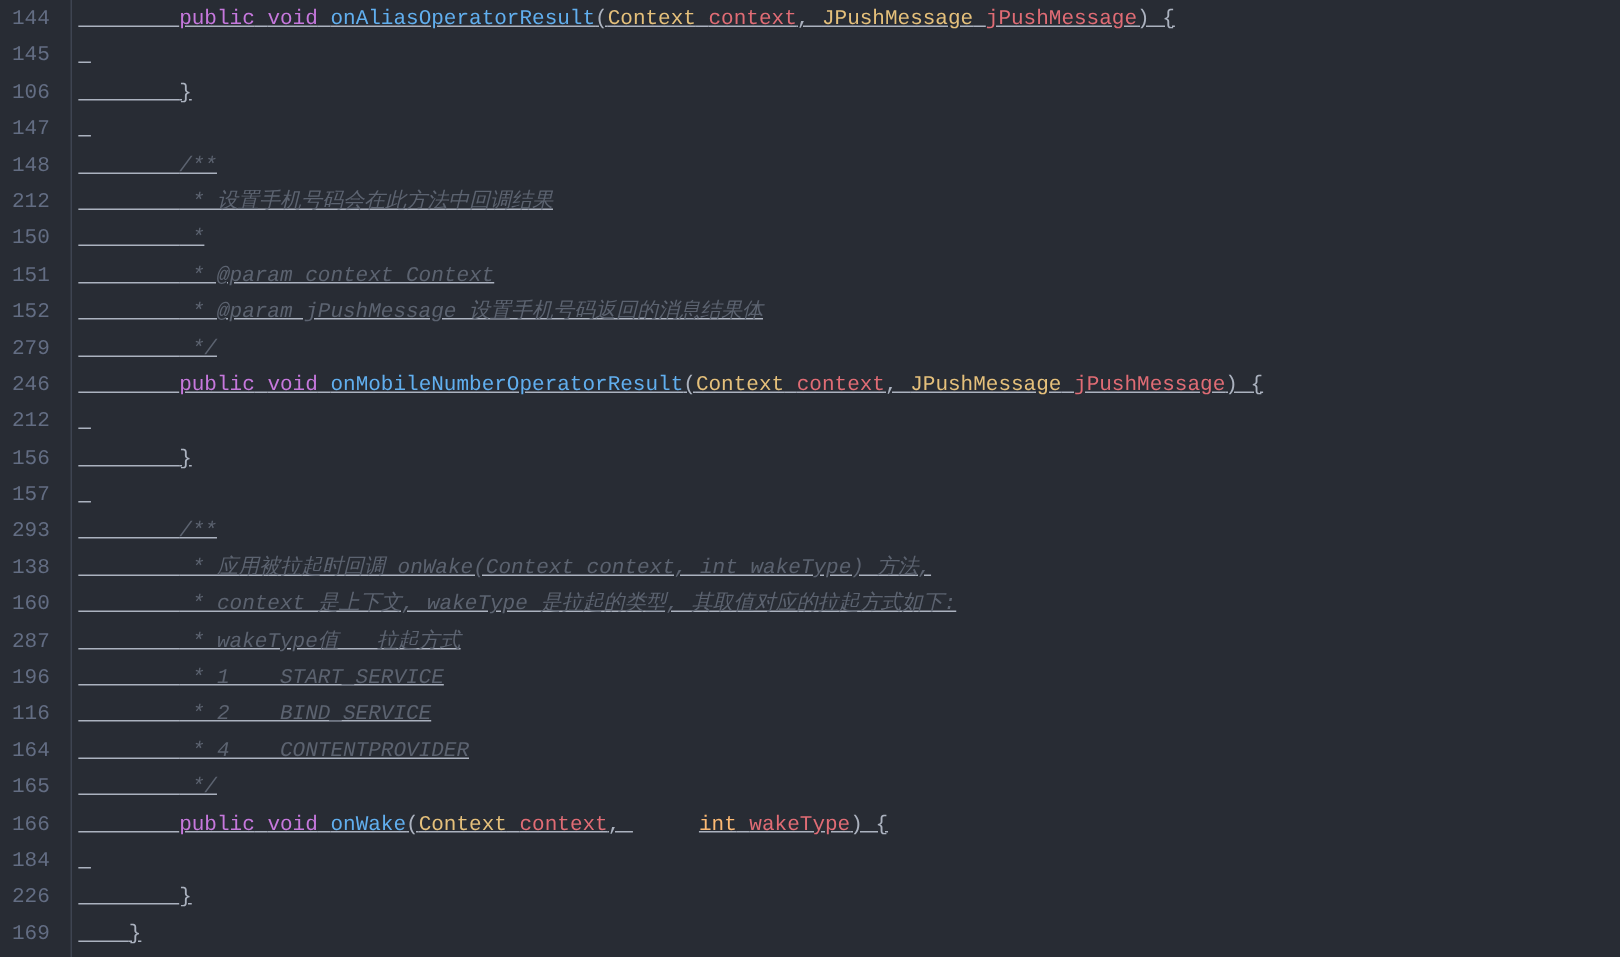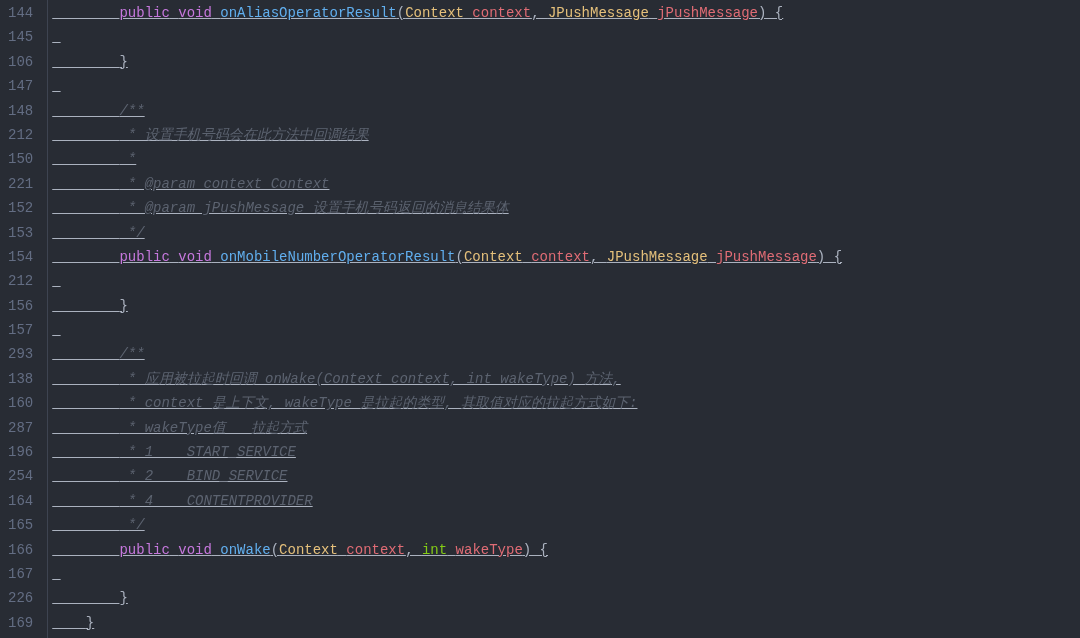--- a/index.html
+++ b/index.html
@@ -27,53 +27,53 @@
 .gutter div { height:24.4px; }
 .code {
   padding:1px 0 12px 4px;
   white-space:pre;
   flex:1;
   text-decoration:underline;
 }
 .code .line { height:24.4px; }
 .k-pub { color:#c678dd; }
 .k-void { color:#c678dd; }
-.k-int { color:#84cc16; }
+.k-int { color:#fdba74;margin-left:44px; }
 .fn { color:#61afef; }
 .type { color:#e5c07b; }
 .param { color:#e06c75; }
 .brace { color:#abb2bf; }
 .comment { color:#5c6370; font-style:italic; }
 </style>
 </head>
 <body>
 
 <div class="editor">
   <div class="gutter" id="gutter">
       <div>144</div>
       <div>145</div>
       <div>106</div>
       <div>147</div>
       <div>148</div>
       <div>212</div>
       <div>150</div>
-      <div>221</div>
+      <div>151</div>
       <div>152</div>
-      <div>153</div>
-      <div>154</div>
+      <div>279</div>
+      <div>246</div>
       <div>212</div>
       <div>156</div>
       <div>157</div>
       <div>293</div>
       <div>138</div>
       <div>160</div>
       <div>287</div>
       <div>196</div>
-      <div>254</div>
+      <div>116</div>
       <div>164</div>
       <div>165</div>
       <div>166</div>
-      <div>167</div>
+      <div>184</div>
       <div>226</div>
       <div>169</div>
     </div>
   <div class="code" id="code"><div class="line">        <span class="k-pub">public</span> <span class="k-void">void</span> <span class="fn">onAliasOperatorResult</span><span class="brace">(</span><span class="type">Context</span> <span class="param">context</span><span class="brace">, </span><span class="type">JPushMessage</span> <span class="param">jPushMessage</span><span class="brace">) {</span></div><div class="line">&nbsp;</div><div class="line">        <span class="brace">}</span></div><div class="line">&nbsp;</div><div class="line">        <span class="comment">/**</span></div><div class="line">        <span class="comment"> * 设置手机号码会在此方法中回调结果</span></div><div class="line">        <span class="comment"> *</span></div><div class="line">        <span class="comment"> * @param context Context</span></div><div class="line">        <span class="comment"> * @param jPushMessage 设置手机号码返回的消息结果体</span></div><div class="line">        <span class="comment"> */</span></div><div class="line">        <span class="k-pub">public</span> <span class="k-void">void</span> <span class="fn">onMobileNumberOperatorResult</span><span class="brace">(</span><span class="type">Context</span> <span class="param">context</span><span class="brace">, </span><span class="type">JPushMessage</span> <span class="param">jPushMessage</span><span class="brace">) {</span></div><div class="line">&nbsp;</div><div class="line">        <span class="brace">}</span></div><div class="line">&nbsp;</div><div class="line">        <span class="comment">/**</span></div><div class="line">        <span class="comment"> * 应用被拉起时回调 onWake(Context context, int wakeType) 方法,</span></div><div class="line">        <span class="comment"> * context 是上下文, wakeType 是拉起的类型, 其取值对应的拉起方式如下:</span></div><div class="line">        <span class="comment"> * wakeType值   拉起方式</span></div><div class="line">        <span class="comment"> * 1    START_SERVICE</span></div><div class="line">        <span class="comment"> * 2    BIND_SERVICE</span></div><div class="line">        <span class="comment"> * 4    CONTENTPROVIDER</span></div><div class="line">        <span class="comment"> */</span></div><div class="line">        <span class="k-pub">public</span> <span class="k-void">void</span> <span class="fn">onWake</span><span class="brace">(</span><span class="type">Context</span> <span class="param">context</span><span class="brace">, </span><span class="k-int">int</span> <span class="param">wakeType</span><span class="brace">) {</span></div><div class="line">&nbsp;</div><div class="line">        <span class="brace">}</span></div><div class="line">    <span class="brace">}</span></div></div>
 </div>
 
 </body></html>

